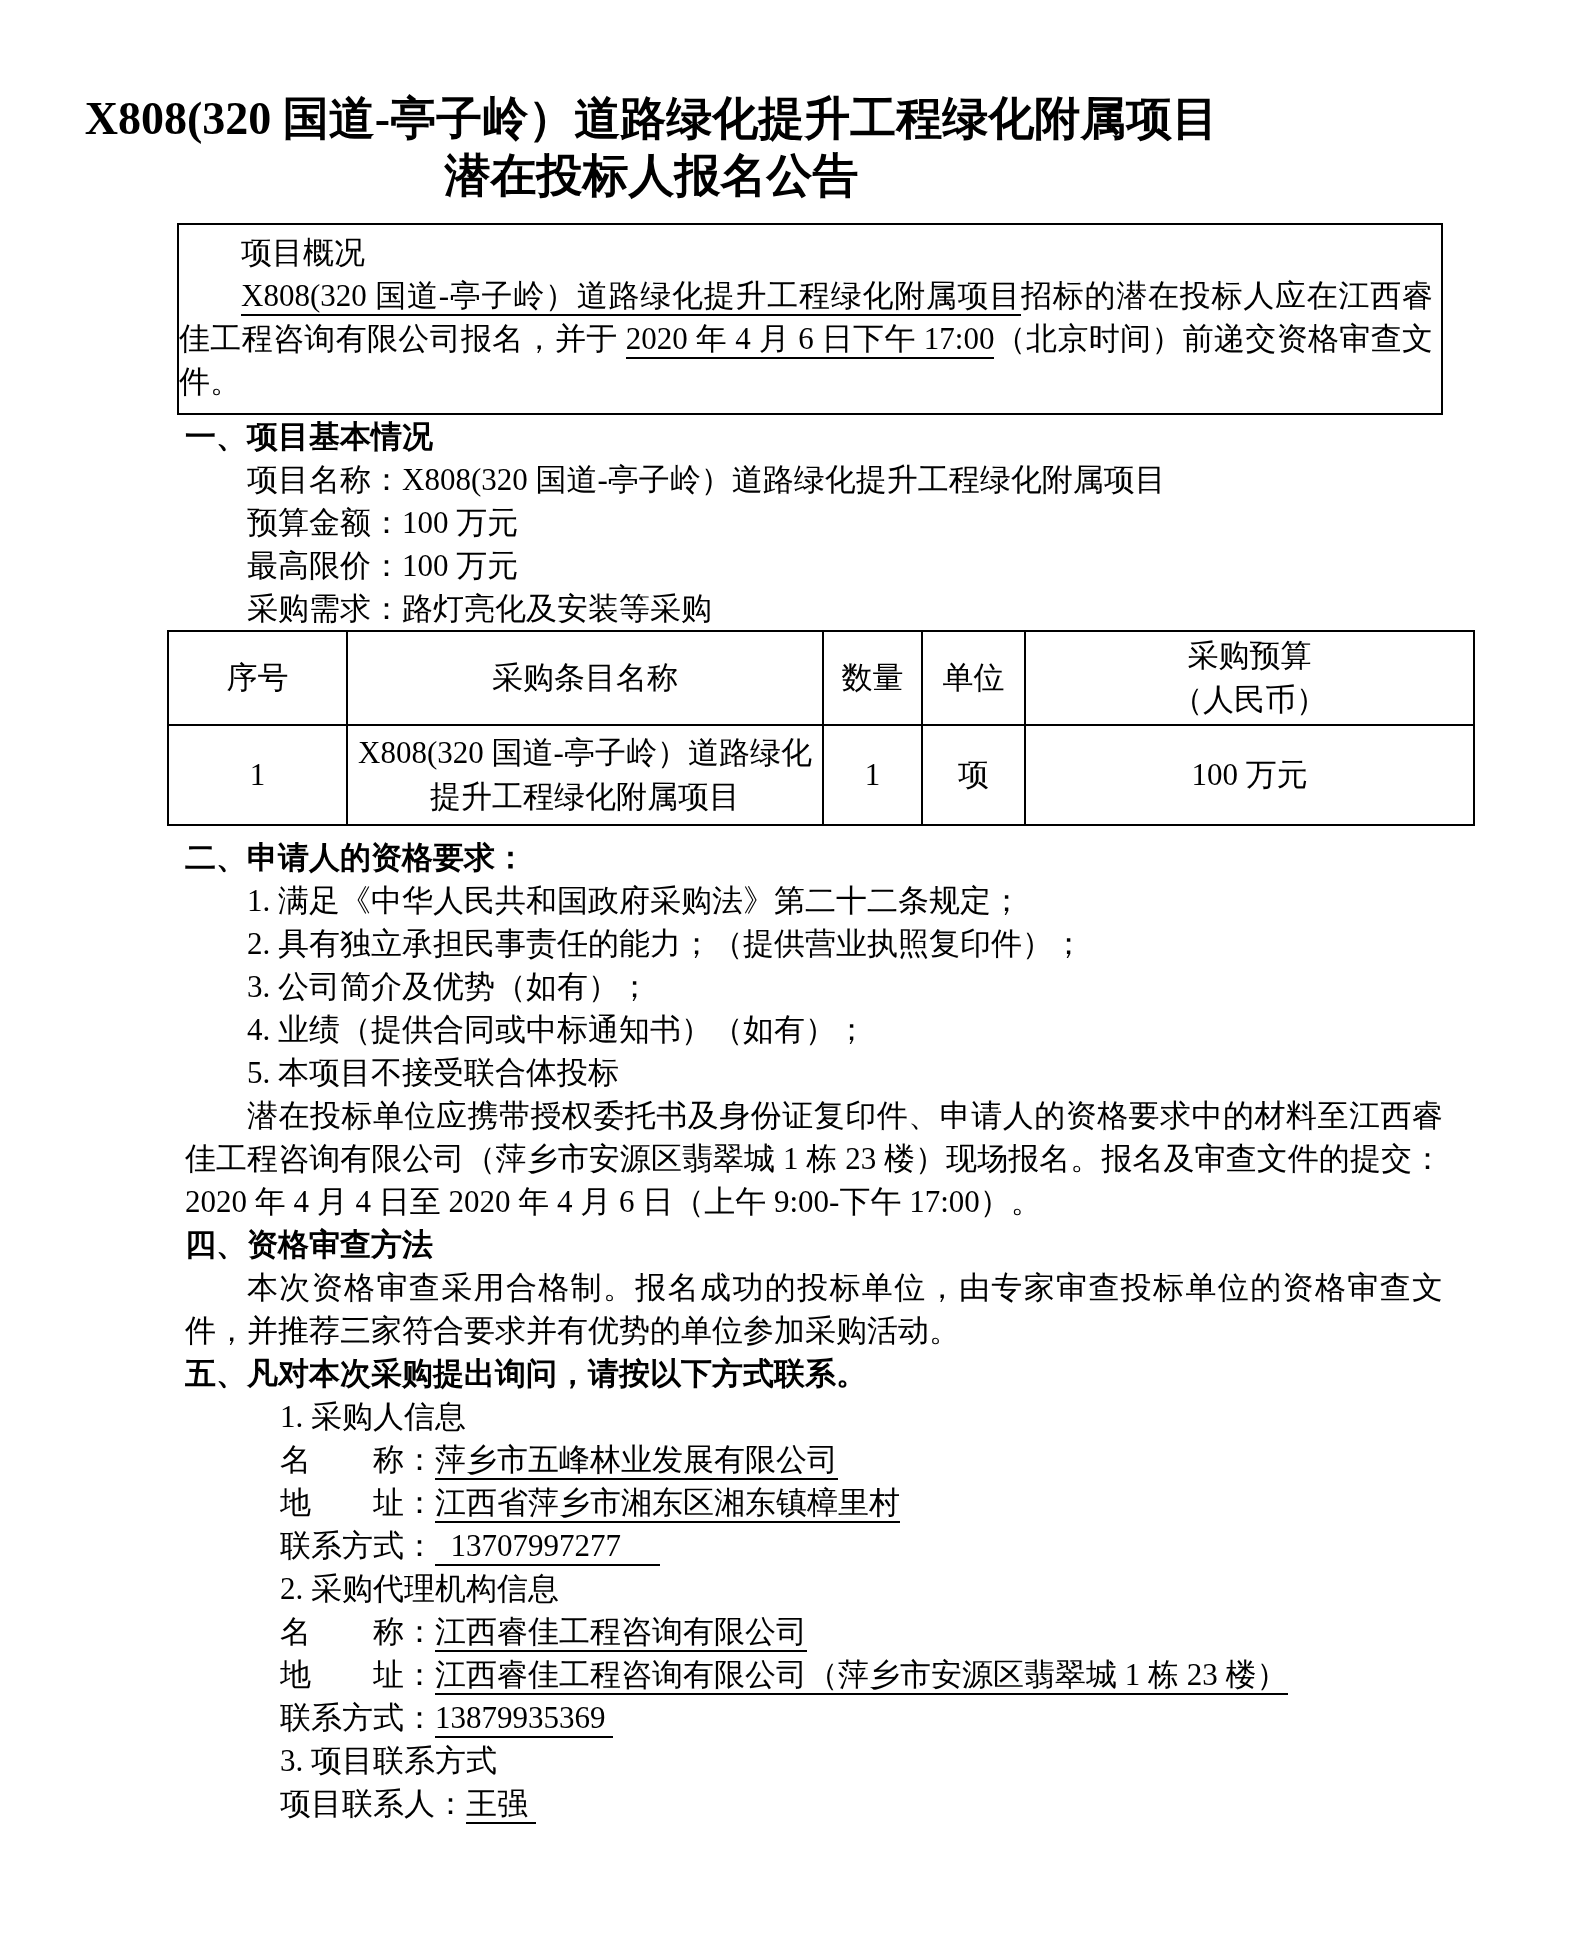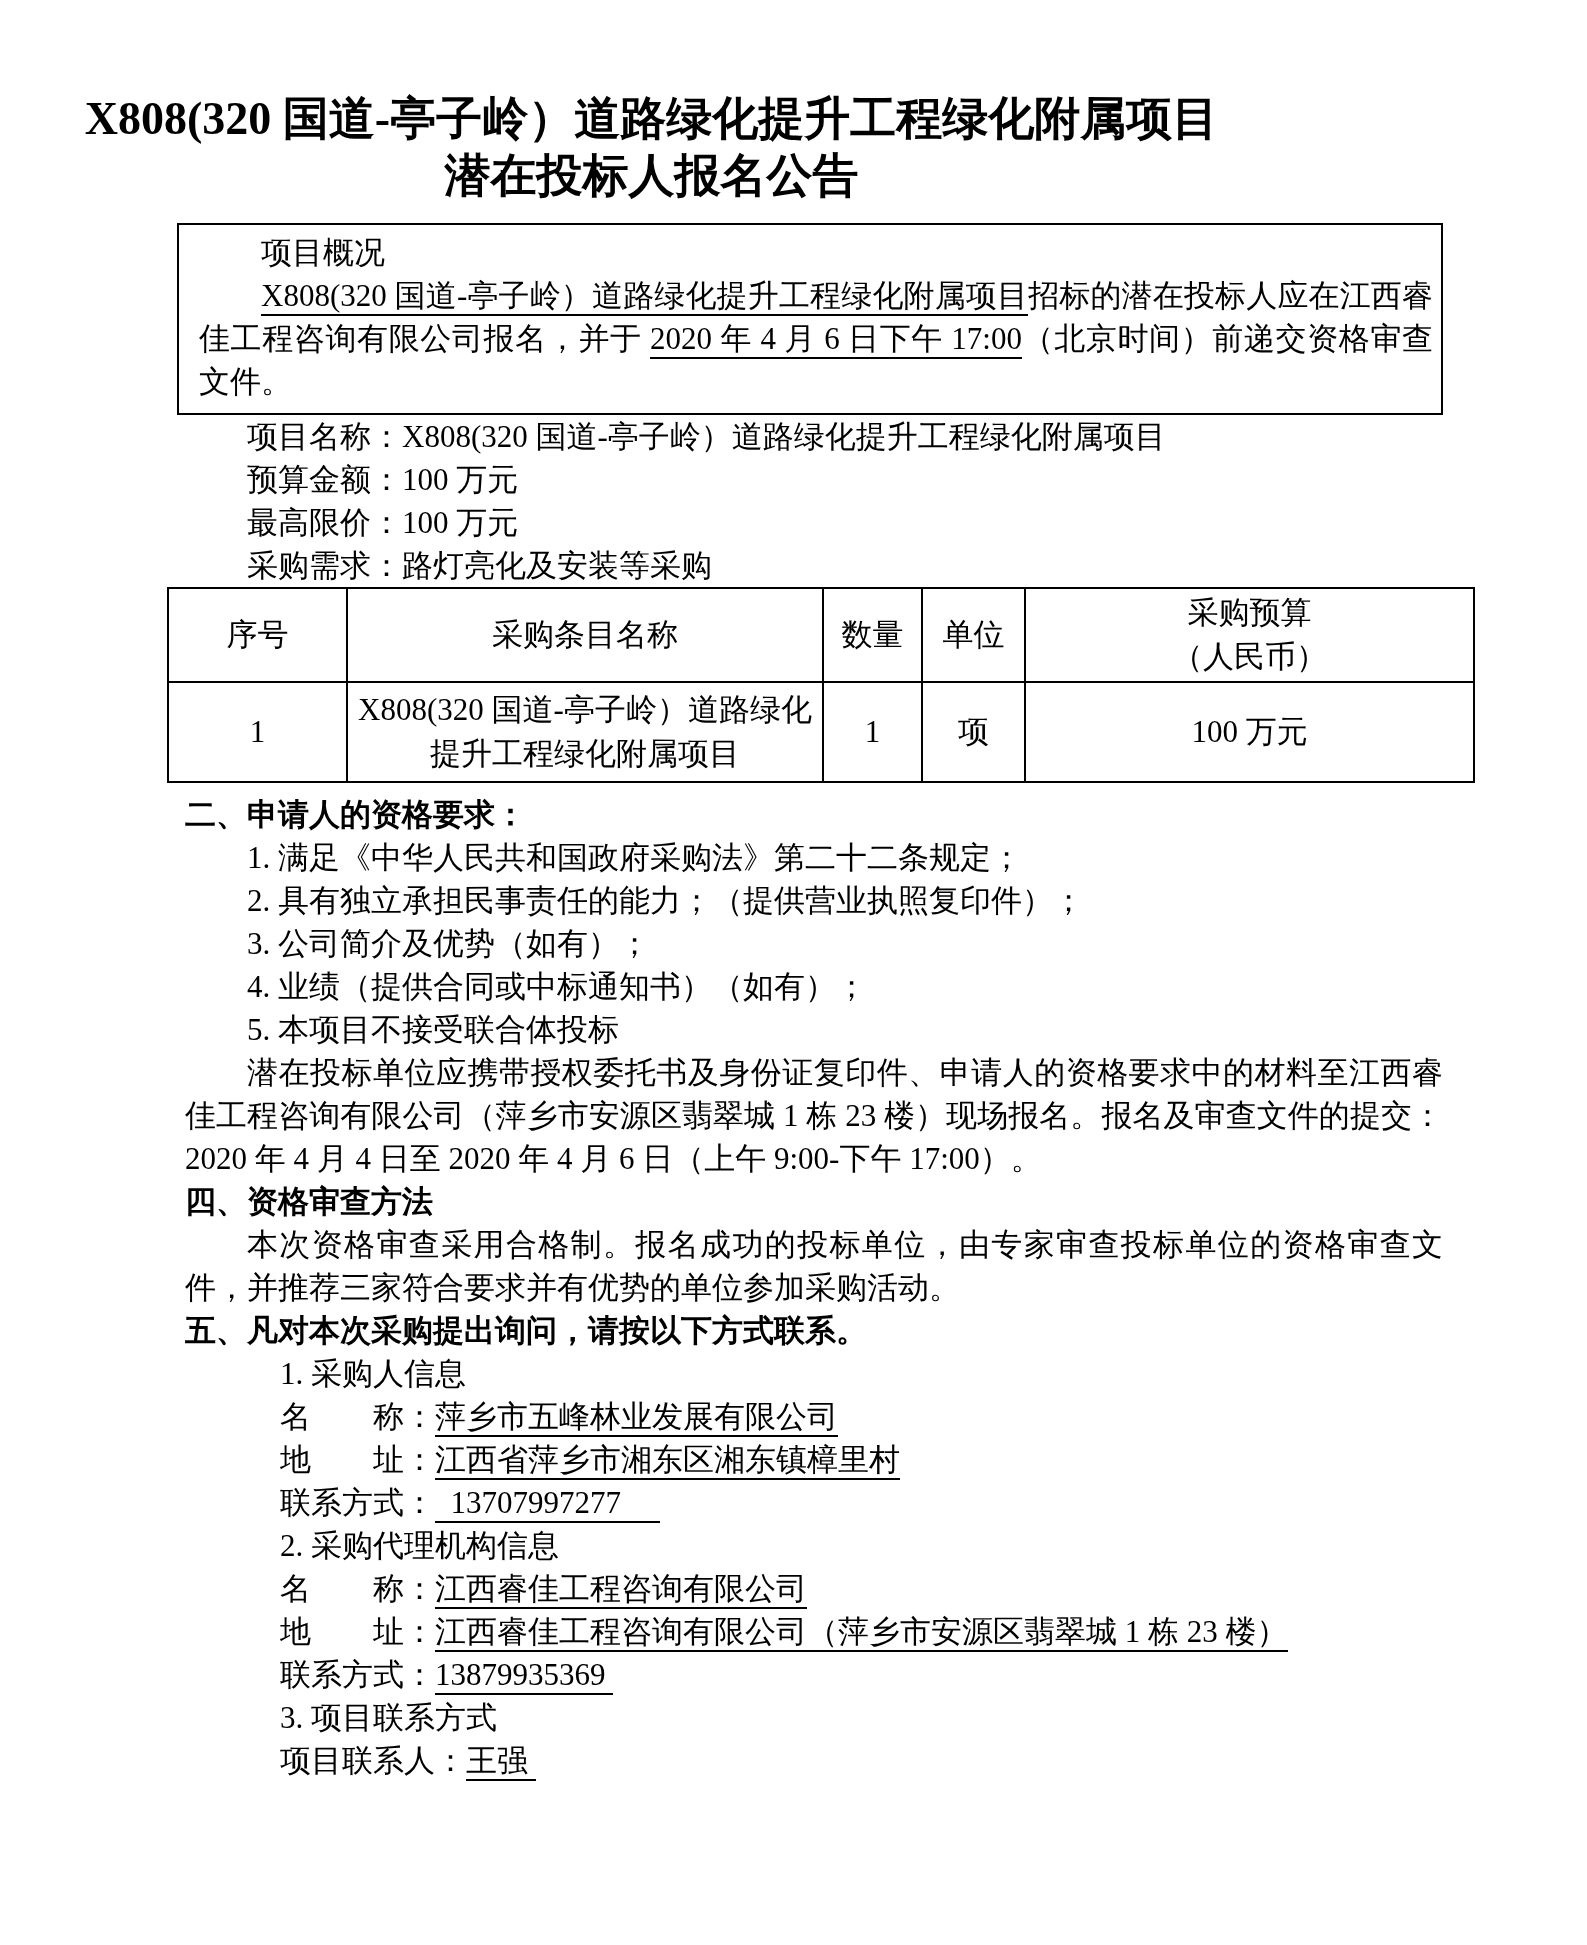--- a/index.html
+++ b/index.html
@@ -31,21 +31,21 @@
     margin-left: 185px;
     width: 1258px;
   }
 
   .overview-box {
     box-sizing: border-box;
     margin-left: -8px;
     margin-top: 19px;
     width: 1266px;
     border: 2px solid #000;
-    padding: 6px 8px 10px 20px;
+    padding: 6px 8px 10px 0;
   }
   .overview-box p { margin: 0; }
   .ov-head { text-indent: 2em; }
   .ov-body { text-indent: 2em; text-align: justify; }
 
   h2.sec-h {
     margin: 0;
     font-size: 31px;
     line-height: 43px;
     font-weight: bold;
@@ -91,20 +91,21 @@
     <div>潜在投标人报名公告</div>
   </div>
 
   <div class="content">
 
     <div class="overview-box">
       <p class="ov-head">项目概况</p>
       <p class="ov-body"><span class="u">X808(320 国道-亭子岭）道路绿化提升工程绿化附属项目</span><span>招标的潜在投标人应在江西睿佳工程咨询有限公司报名，并于 </span><span class="u">2020 年 4 月 6 日下午 17:00</span><span>（北京时间）前递交资格审查文件。</span></p>
     </div>
 
+    <h2 class="sec-h">一、项目基本情况</h2>
     <p class="item">项目名称：X808(320 国道-亭子岭）道路绿化提升工程绿化附属项目</p>
     <p class="item">预算金额：100 万元</p>
     <p class="item">最高限价：100 万元</p>
     <p class="item">采购需求：路灯亮化及安装等采购</p>
 
     <table class="items">
       <colgroup>
         <col style="width:179px">
         <col style="width:476px">
         <col style="width:99px">

